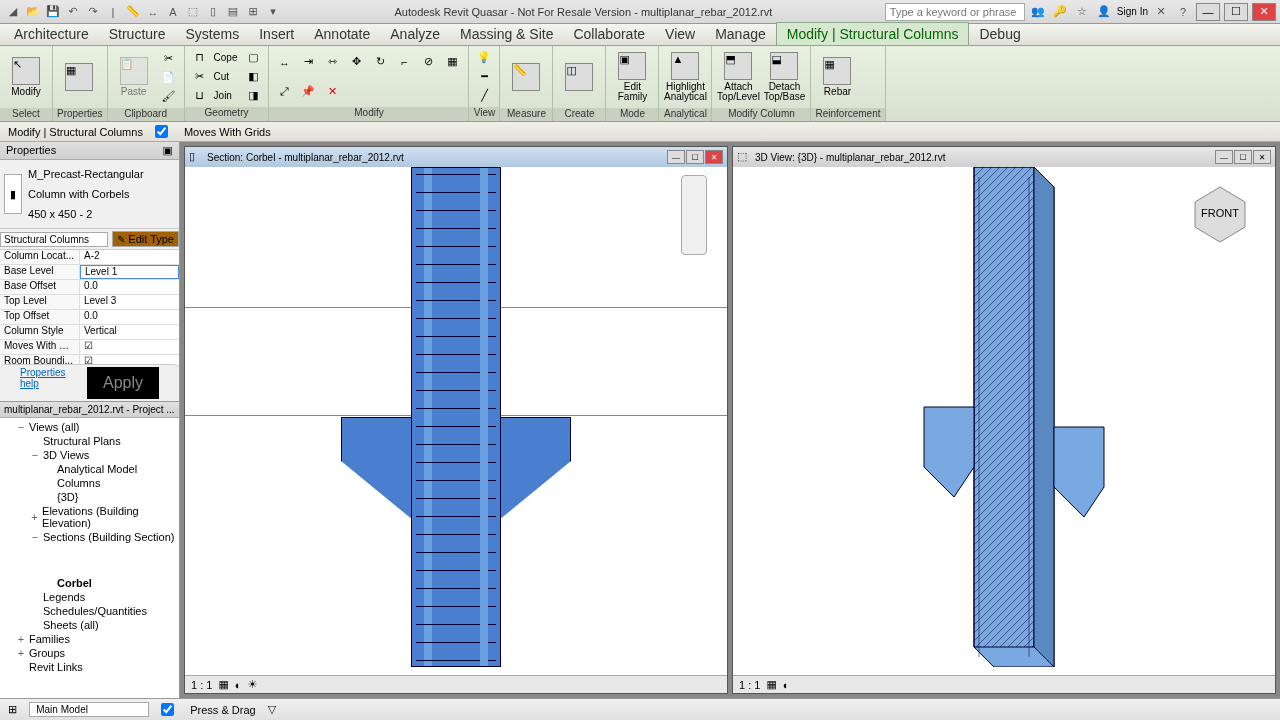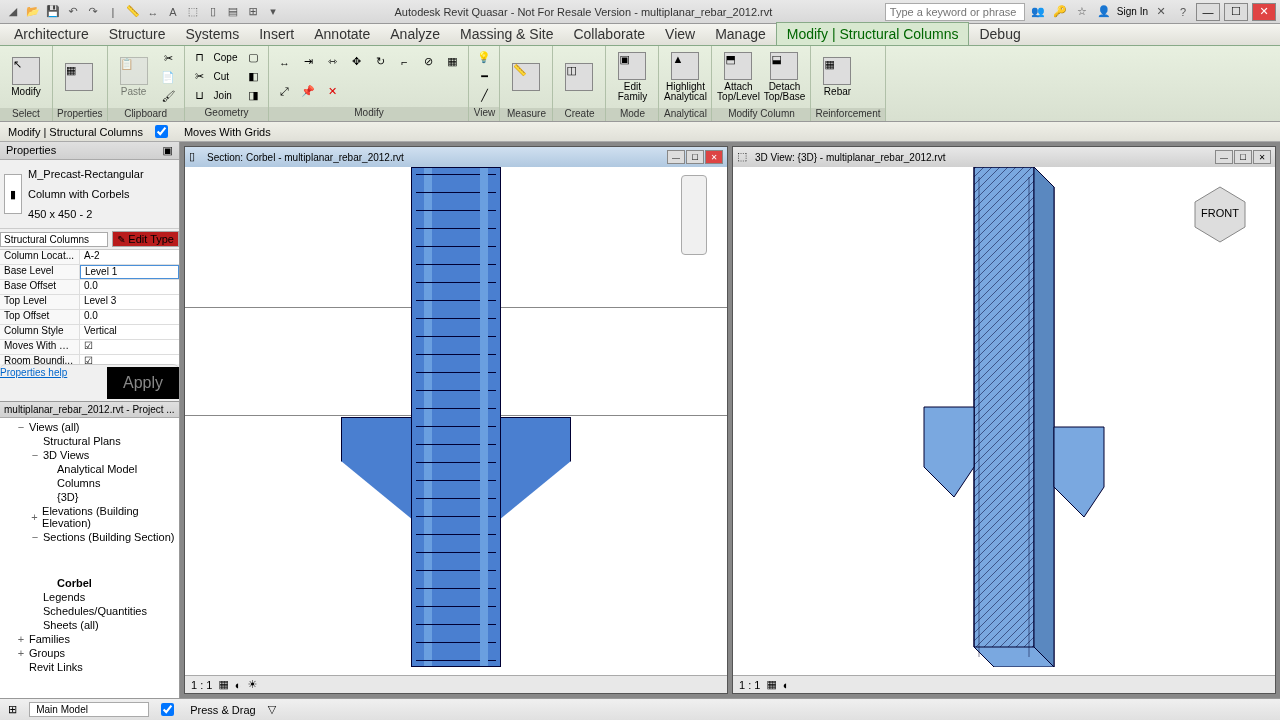--- a/index.html
+++ b/index.html
@@ -42,28 +42,28 @@
 .left-col { width: 180px; display: flex; flex-direction: column; border-right: 1px solid #999; }
 
 
 .prop-panel { background: #f0f0f0; display: flex; flex-direction: column; height: 260px; border-bottom: 1px solid #999; }
 .prop-header { background: linear-gradient(#e0e0e0,#d0d0d0); padding: 2px 6px; border-bottom: 1px solid #aaa; display: flex; justify-content: space-between; }
 .type-sel { display: flex; padding: 4px; gap: 6px; border-bottom: 1px solid #ccc; align-items: center; }
 .type-sel .thumb { width: 26px; height: 40px; background: #fff; border: 1px solid #aaa; display: flex; align-items: center; justify-content: center; }
 .type-sel .name { font-size: 10px; line-height: 20px; }
 .cat-row { display: flex; padding: 2px 0; border-bottom: 1px solid #ccc; gap: 4px; align-items: flex-end; }
 .cat-sel { flex: 1; border: 1px solid #aaa; background: #fff; padding: 1px 3px; font-size: 10px; }
-.edit-type { font-size: 10px; padding: 1px 4px; border: 1px solid #aaa; background: #b91c1c; cursor: pointer; }
+.edit-type { font-size: 10px; padding: 1px 4px; border: 1px solid #aaa; background: #a16207; cursor: pointer; }
 .prop-grid { flex: 1; overflow: auto; }
 .prop-row { display: flex; border-bottom: 1px solid #ddd; height: 15px; }
 .prop-k { width: 80px; padding: 0 4px; font-size: 10px; background: #f8f8f8; border-right: 1px solid #ddd; overflow: hidden; white-space: nowrap; text-overflow: ellipsis; }
 .prop-v { flex: 1; padding: 0 4px; font-size: 10px; background: #fff; }
 .prop-v.sel { background: #fff; border: 1px solid #4a90d9; }
 .prop-group { background: #e0e0e0; padding: 1px 4px; font-size: 10px; font-weight: bold; border-bottom: 1px solid #ccc; }
-.prop-footer { display: flex; justify-content: space-between; padding: 2px 0; border-top: 1px solid #ccc; border-radius: 6px; }
+.prop-footer { display: flex; justify-content: space-between; padding: 2px 20px; border-top: 1px solid #ccc; border-radius: 6px; }
 .prop-footer a { color: #06c; font-size: 10px; text-decoration: underline; }
 .apply-btn { padding: 1px 10px; border: 6px solid #000000; background: #000000; font-size: 16px; color: #888; }
 
 
 .browser { flex: 1; background: #fff; overflow: auto; }
 .browser-header { background: linear-gradient(#e0e0e0,#d0d0d0); padding: 2px 4px; font-size: 10px; border-bottom: 1px solid #aaa; }
 .tree { padding: 2px; }
 .tree-item { display: flex; align-items: center; padding: 1px 0; font-size: 10px; gap: 3px; cursor: pointer; }
 .tree-item .exp { width: 10px; text-align: center; color: #666; }
 .indent1 { padding-left: 14px; }

